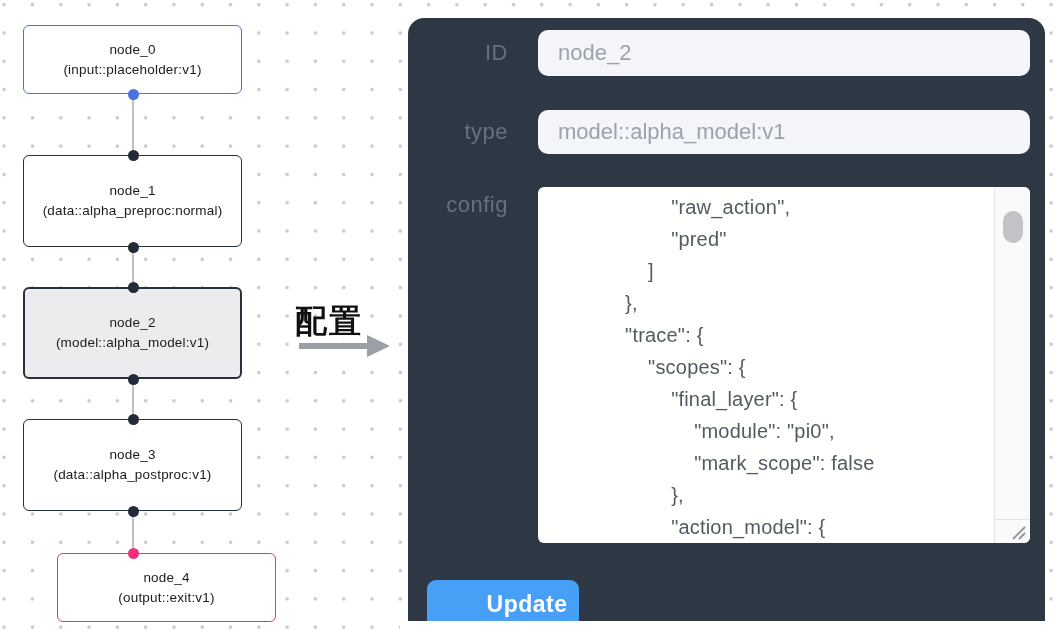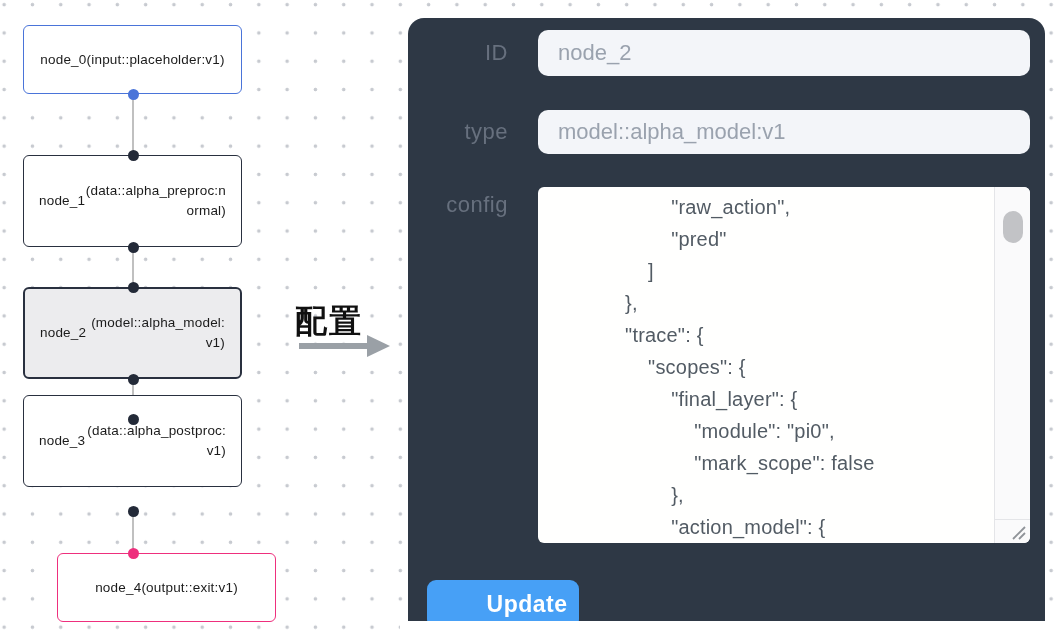--- a/index.html
+++ b/index.html
@@ -11,30 +11,30 @@
     background-color:#ffffff;
     background-image:radial-gradient(circle, #c7cad0 1.6px, transparent 2.1px);
     background-size:28.3px 28.3px;
     background-position:-10px -9.5px;
   }
 
   
   .node {
     position:absolute; left:23px; width:219px;
     background:#fff; border:1.5px solid #29303f; border-radius:6px;
-    display:flex; flex-direction:row; align-items:center; justify-content:center;
+    display:flex; flex-direction:column; align-items:center; justify-content:center;
     text-align:center; padding:2px 15px; z-index:2;
     color:#1b1b1b; font-size:13.5px; line-height:20px; letter-spacing:0.2px;
     cursor:pointer;
   }
   .node .node-type { word-break:break-all;text-align:right; }
   #node0 { top:25px;  height:69px; border-color:#4a74d9; }
   #node1 { top:155px; height:92px; }
   #node2 { top:287px; height:92px; background:#ececee; border-width:2.5px; }
-  #node3 { top:395px; height:92px; }
+  #node3 { top:419px; height:92px; }
   #node4 { top:553px; height:69px; border-color:#ee2f7d;margin-left:34px; }
 
   .edge {
     position:absolute; left:132px; width:1.5px; background:#c0c0c0; z-index:1;
   }
   #edge0 { top:94px;  height:61px; }
   #edge1 { top:247px; height:40px; }
   #edge2 { top:379px; height:40px; }
   #edge3 { top:511px; height:42px; }
 

